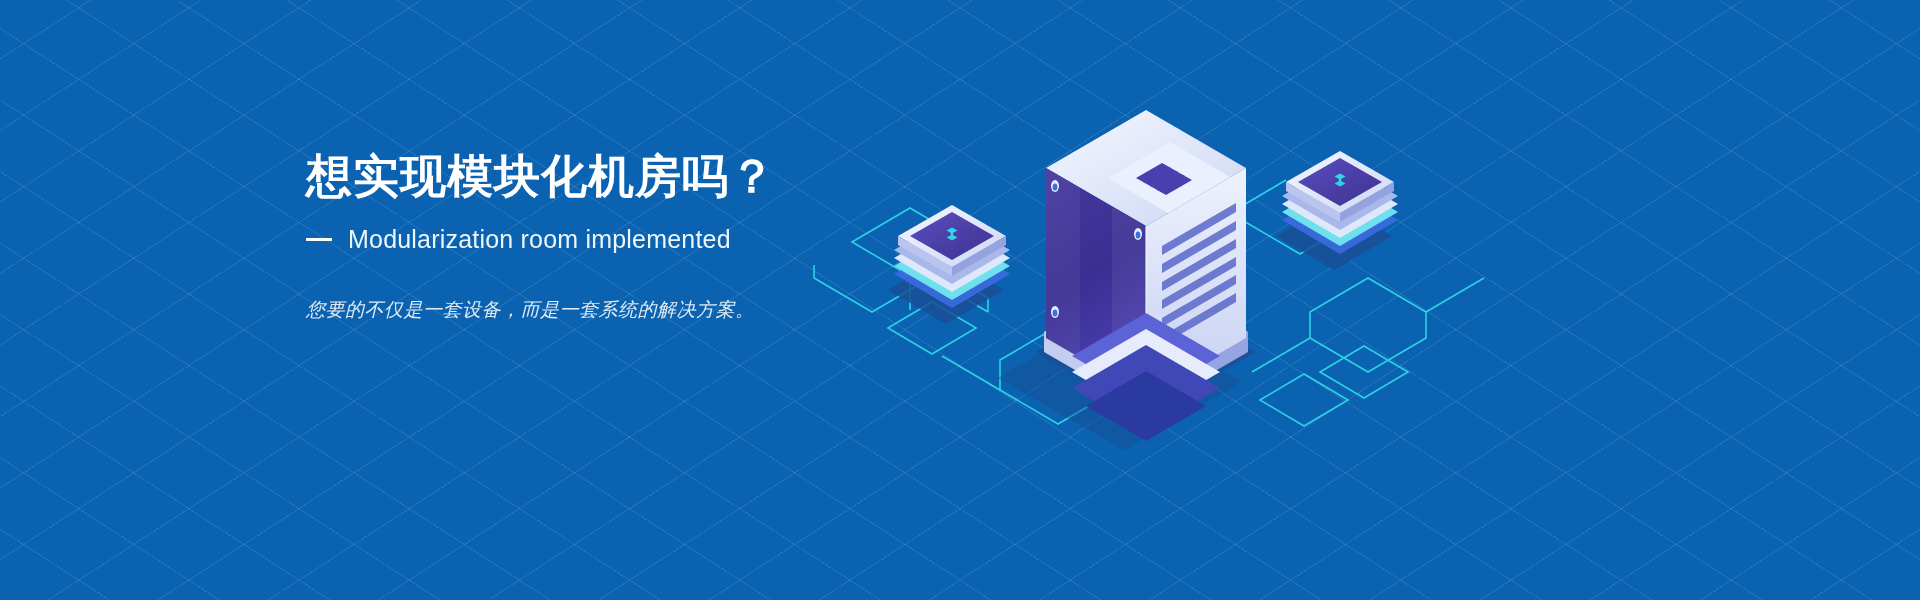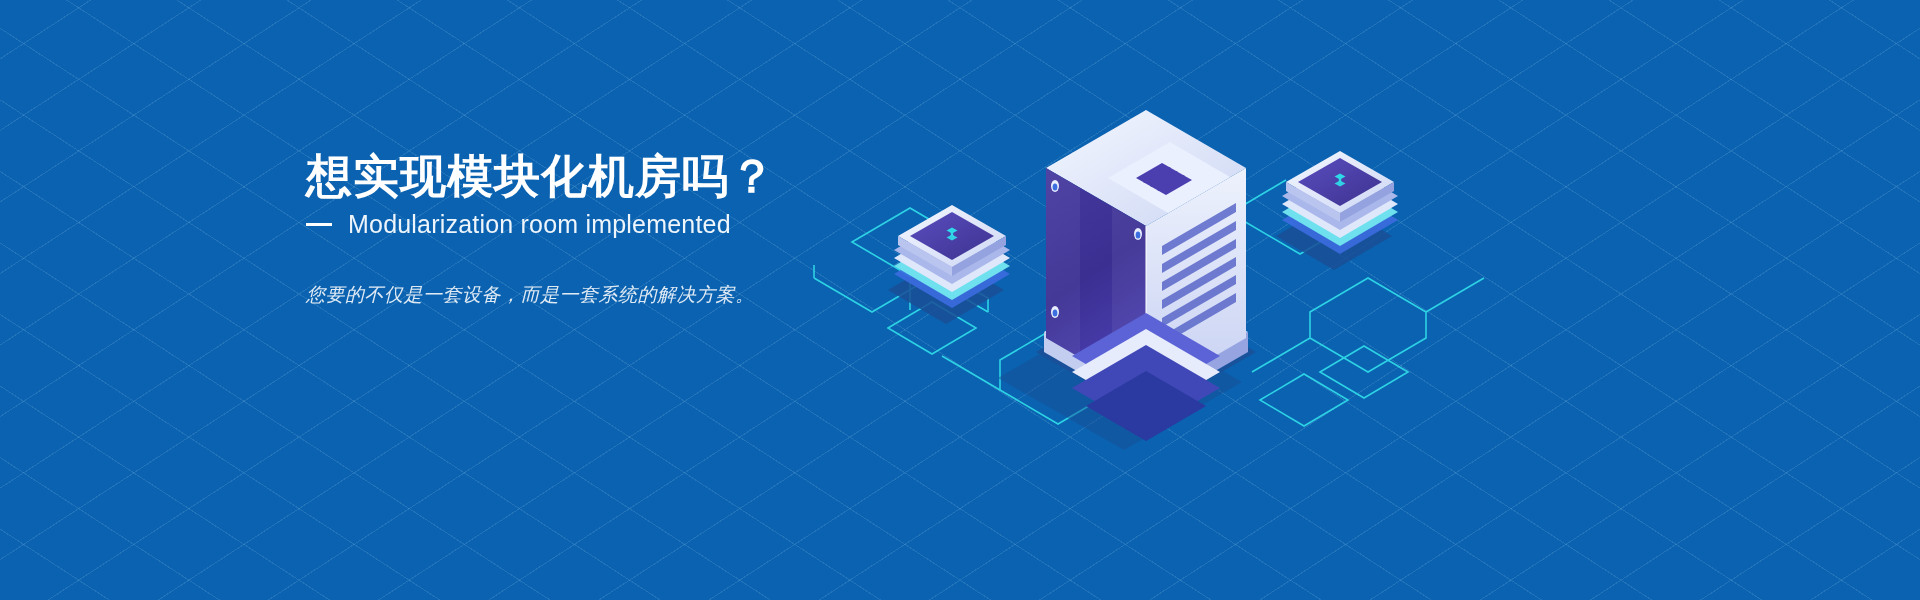--- a/index.html
+++ b/index.html
@@ -56,21 +56,21 @@
     font-size: 46px;
     line-height: 1.16;
     font-weight: 700;
     letter-spacing: 1px;
     white-space: nowrap;
   }
 
   .sub-row {
     display: flex;
     align-items: center;
-    margin-top: 7px;
+    margin-top: 22px;
   }
   .sub-dash {
     display: inline-block;
     width: 26px;
     height: 3px;
     background: #ffffff;
     margin-right: 16px;
     flex: none;
   }
   .subhead {

